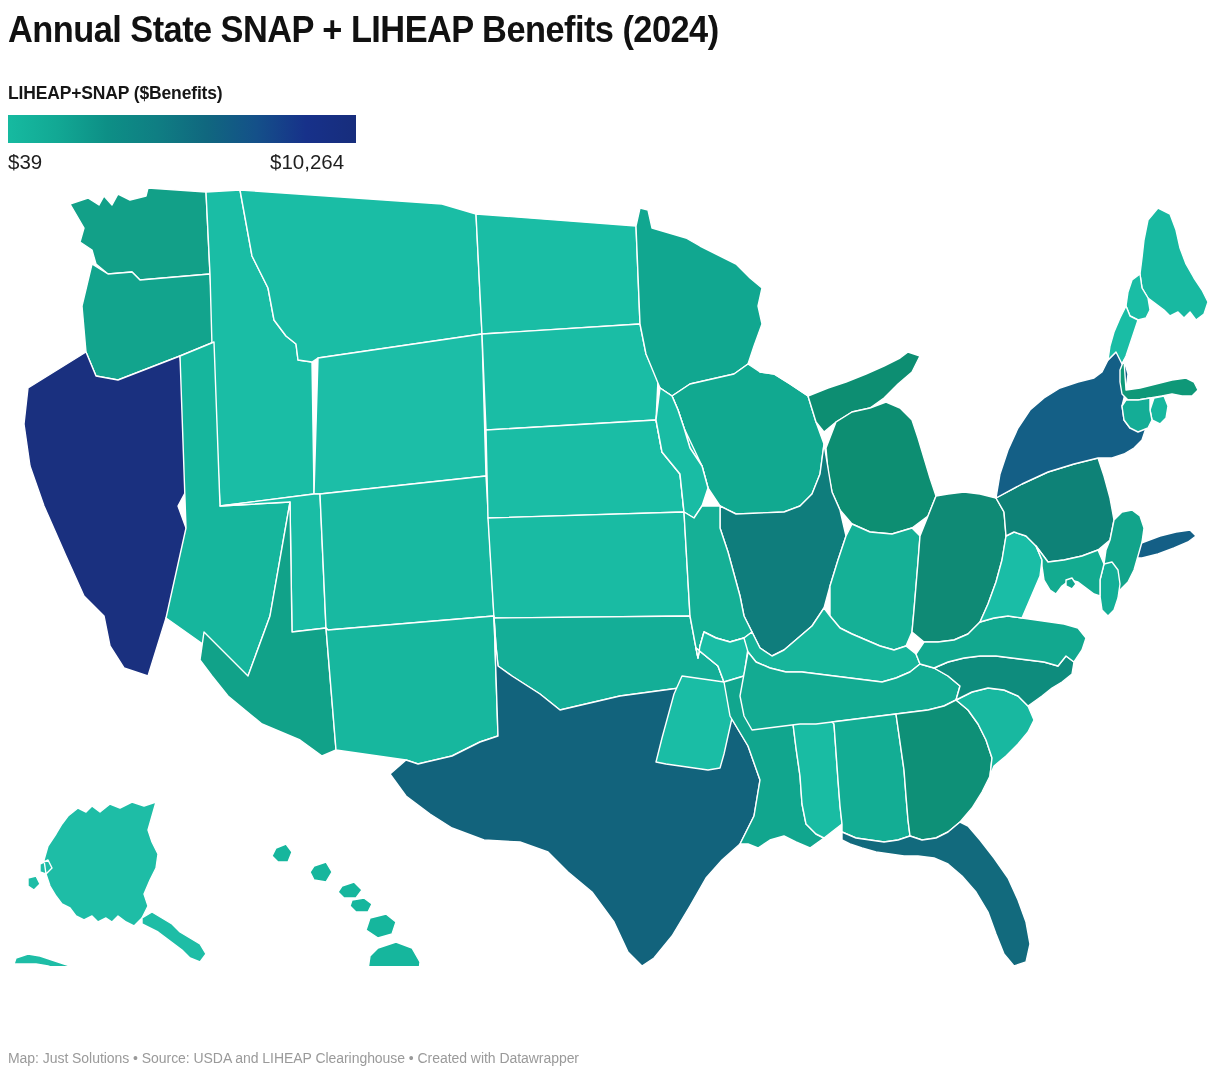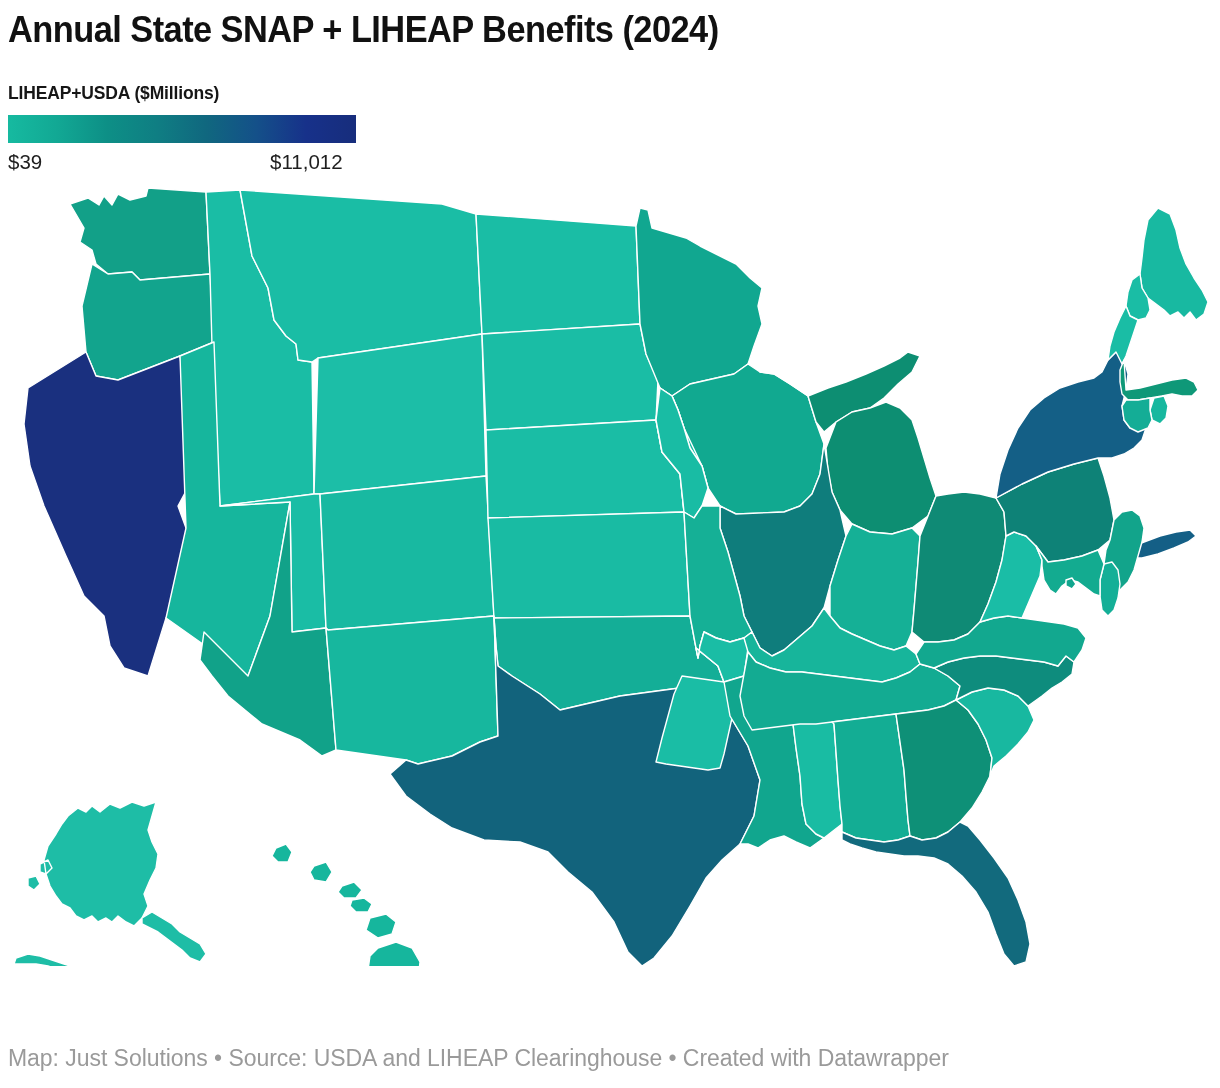--- a/index.html
+++ b/index.html
@@ -100,54 +100,54 @@
     line-height: 29px;
     font-style: italic;
     color: #575757;
     letter-spacing: -0.1px;
   }
   .footer {
     position: absolute;
     left: 8px;
     top: 1046px;
     width: 1190px;
-    font-size: 23px;
+    font-size: 14px;
     line-height: 24px;
     color: #9a9a9a;
     letter-spacing: -0.05px;
     white-space: nowrap;
   }
 </style>
 </head>
 <body>
 
 <div id="page-root">
 
   <div class="chart-title">Annual State SNAP + LIHEAP Benefits (2024)</div>
 
   <div class="legend-block">
-    <div class="legend-title">LIHEAP+USDA ($Millions)</div>
+    <div class="legend-title">LIHEAP+SNAP ($Benefits)</div>
     <svg class="legend-bar" viewBox="0 0 348 28" preserveAspectRatio="none">
       <defs>
         <linearGradient id="legendGrad" x1="0" y1="0" x2="1" y2="0">
             <stop offset="0.00%" stop-color="#16baa0"></stop>
             <stop offset="14.29%" stop-color="#12a894"></stop>
             <stop offset="28.57%" stop-color="#0d8f86"></stop>
             <stop offset="42.86%" stop-color="#0f7e83"></stop>
             <stop offset="57.14%" stop-color="#10677f"></stop>
             <stop offset="71.43%" stop-color="#145089"></stop>
             <stop offset="85.71%" stop-color="#17318a"></stop>
             <stop offset="100.00%" stop-color="#172d7c"></stop>
           </linearGradient>
       </defs>
       <rect x="0" y="0" width="348" height="28" fill="url(#legendGrad)"></rect>
     </svg>
     <div class="legend-labels">
       <div class="legend-label lo">$39</div>
-      <div class="legend-label hi">$11,012</div>
+      <div class="legend-label hi">$10,264</div>
     </div>
   </div>
 
   <div class="map-area">
     <svg viewBox="0 0 1220 790" preserveAspectRatio="xMidYMid meet">
 
       <path class="state-shape" d="M70,28 L88,22 L99,29 L104,20 L112,29 L118,18 L130,24 L146,20 L148,12 L206,16 L210,98 L140,104 L132,96 L108,98 L96,88 L92,74 L80,66 L84,52 Z" fill="#12a088" aria-label="Washington: $2400M"></path>
       <path class="state-shape" d="M92,88 L108,98 L132,96 L140,104 L210,98 L214,166 L180,180 L118,204 L96,200 L86,176 L82,130 Z" fill="#12a48d" aria-label="Oregon: $1800M"></path>
       <path class="state-shape" d="M86,176 L96,200 L118,204 L180,180 L194,300 L178,330 L186,352 L200,360 L196,400 L166,442 L148,500 L124,492 L110,470 L104,440 L84,420 L66,380 L44,330 L30,290 L24,248 L28,212 Z" fill="#1a307f" aria-label="California: $12498M"></path>
       <path class="state-shape" d="M206,16 L240,14 L252,80 L268,112 L274,144 L286,160 L296,168 L298,184 L312,186 L314,318 L220,330 L212,170 L210,98 Z" fill="#1abda5" aria-label="Idaho: $500M"></path>

